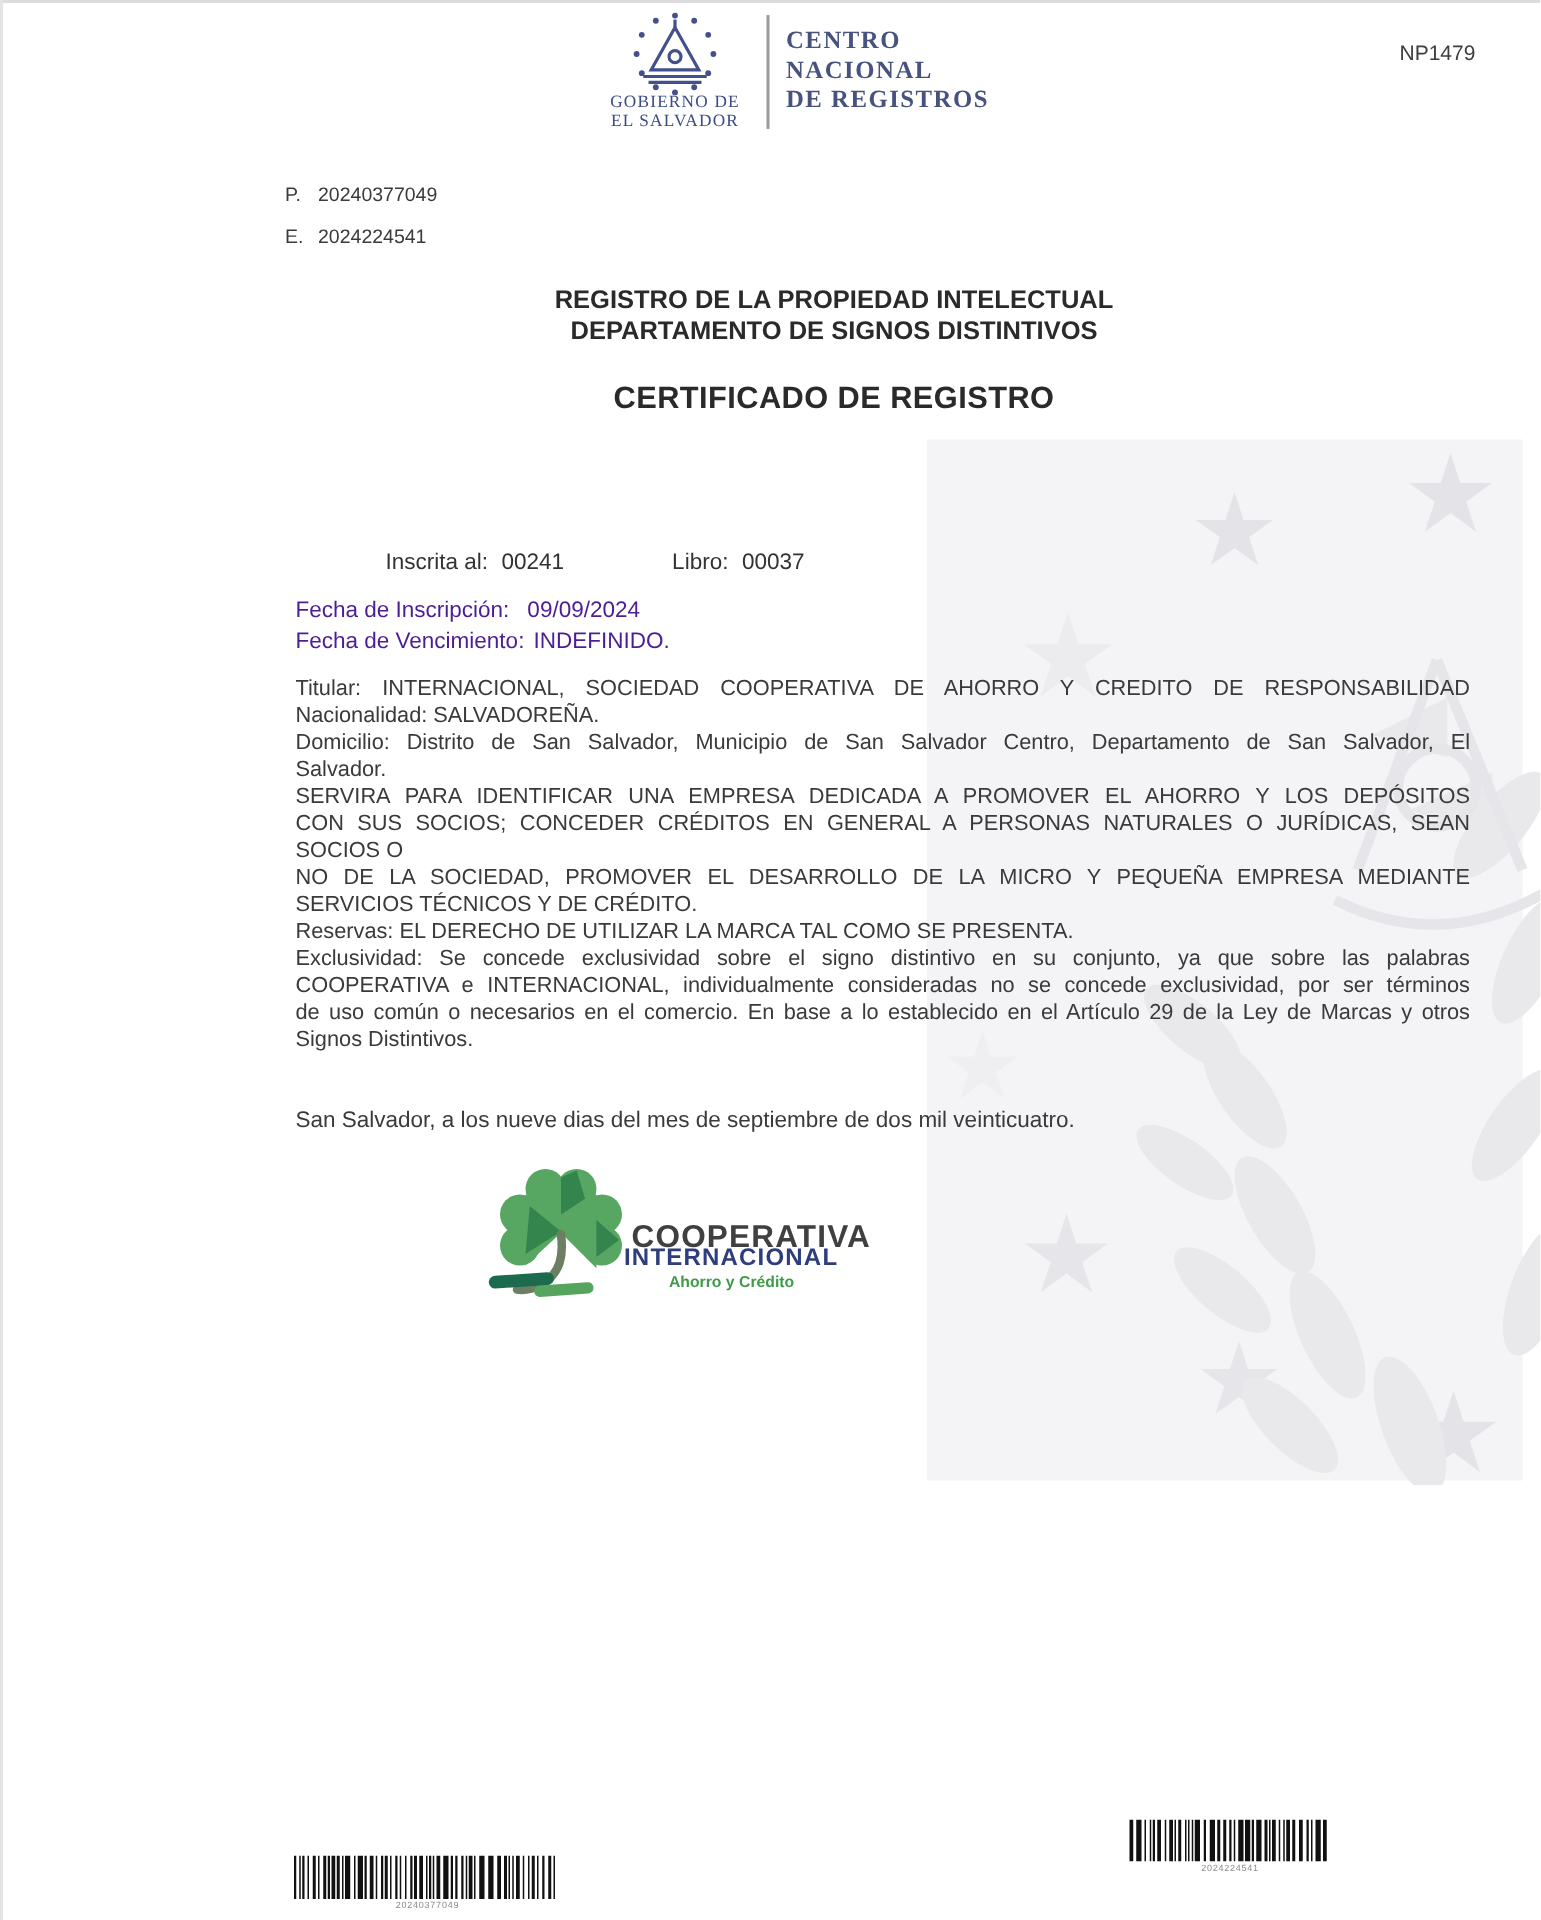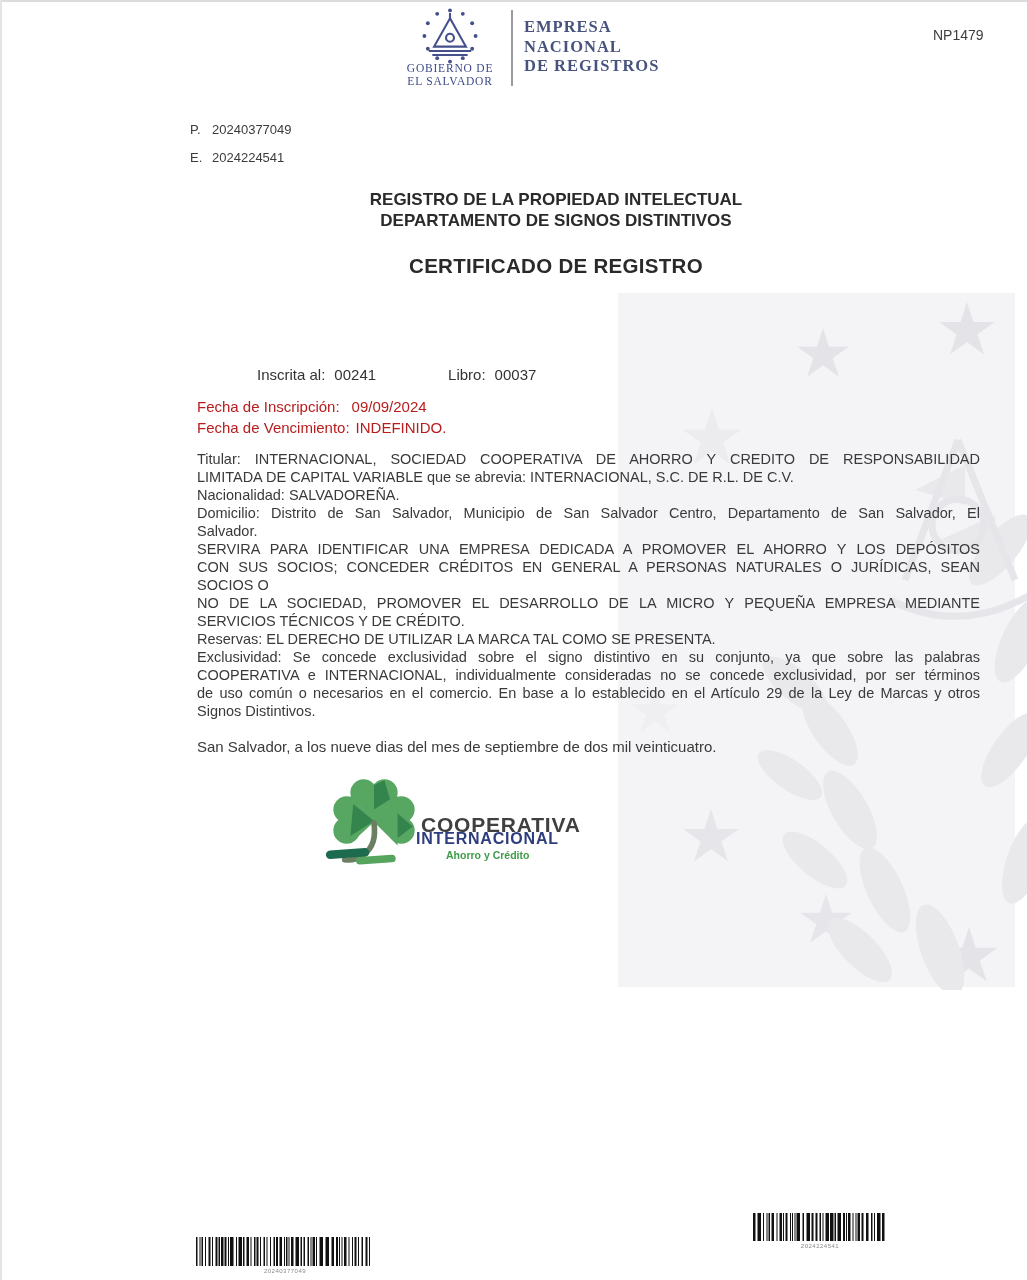--- a/index.html
+++ b/index.html
@@ -35,21 +35,21 @@
   .dept1{top:190px;font-size:17px;text-align:center;}
   .dept2{top:211px;font-size:17px;}
   .cert{top:254px;font-size:20.5px;letter-spacing:0.3px;}
   .tmtype{top:311px;font-size:17px;}
 
   
   .insc-row{position:absolute;left:257px;top:366px;font-size:15px;color:#333;display:flex;align-items:baseline;}
   .insc-row .v1{margin-left:9px;}
   .insc-row .l2{margin-left:72px;}
   .insc-row .v2{margin-left:9px;}
-  .fecha{position:absolute;left:197px;font-size:15px;color:#b91c1c;display:flex;}
+  .fecha{position:absolute;left:197px;font-size:15px;color:#4c1d95;display:flex;}
   .fecha1{top:398px;}
   .fecha2{top:419px;}
   .fecha .fv{margin-left:12px;}
   .fecha2 .fv{margin-left:6px;}
 
   
   .body-block{position:absolute;left:197px;top:450px;width:783px;font-size:14.5px;color:#3a3a3a;z-index:1;}
   .bline{height:18px;line-height:18px;text-align:left;}
   .bline.j{text-align:justify;text-align-last:justify;}
   .closing{position:absolute;left:197px;top:738px;font-size:15px;color:#3a3a3a;z-index:1;}
@@ -149,21 +149,21 @@
       <path d="M14,51 H62 M18,55.5 H58"></path>
       <path d="M38,14 V8"></path>
     </g>
   </svg>
   <div class="gov-text z1">
     <div>GOBIERNO DE</div>
     <div>EL SALVADOR</div>
   </div>
   <div class="hdr-divider z1"></div>
   <div class="org-name z1">
-    <div>EMPRESA</div>
+    <div>CENTRO</div>
     <div>NACIONAL</div>
     <div>DE REGISTROS</div>
   </div>
   <div class="np z1">NP1479</div>
 
   <div class="ref-row ref-p z1">
     <span class="lab">P.</span>
     <span>20240377049</span>
   </div>
   <div class="ref-row ref-e z1">
@@ -185,21 +185,20 @@
     <span>Fecha de Inscripción:</span>
     <span class="fv">09/09/2024</span>
   </div>
   <div class="fecha fecha2 z1">
     <span>Fecha de Vencimiento:</span>
     <span class="fv">INDEFINIDO.</span>
   </div>
 
   <div class="body-block">
     <div class="bline j">Titular: INTERNACIONAL, SOCIEDAD COOPERATIVA DE AHORRO Y CREDITO DE RESPONSABILIDAD</div>
-    <div class="bline">LIMITADA DE CAPITAL VARIABLE que se abrevia: INTERNACIONAL, S.C. DE R.L. DE C.V.</div>
     <div class="bline">Nacionalidad: SALVADOREÑA.</div>
     <div class="bline j">Domicilio: Distrito de San Salvador, Municipio de San Salvador Centro, Departamento de San Salvador, El</div>
     <div class="bline">Salvador.</div>
     <div class="bline j">SERVIRA PARA IDENTIFICAR UNA EMPRESA DEDICADA A PROMOVER EL AHORRO Y LOS DEPÓSITOS</div>
     <div class="bline j">CON SUS SOCIOS; CONCEDER CRÉDITOS EN GENERAL A PERSONAS NATURALES O JURÍDICAS, SEAN</div>
     <div class="bline">SOCIOS O</div>
     <div class="bline j">NO DE LA SOCIEDAD, PROMOVER EL DESARROLLO DE LA MICRO Y PEQUEÑA EMPRESA MEDIANTE</div>
     <div class="bline">SERVICIOS TÉCNICOS Y DE CRÉDITO.</div>
     <div class="bline">Reservas: EL DERECHO DE UTILIZAR LA MARCA TAL COMO SE PRESENTA.</div>
     <div class="bline j">Exclusividad: Se concede exclusividad sobre el signo distintivo en su conjunto, ya que sobre las palabras</div>

